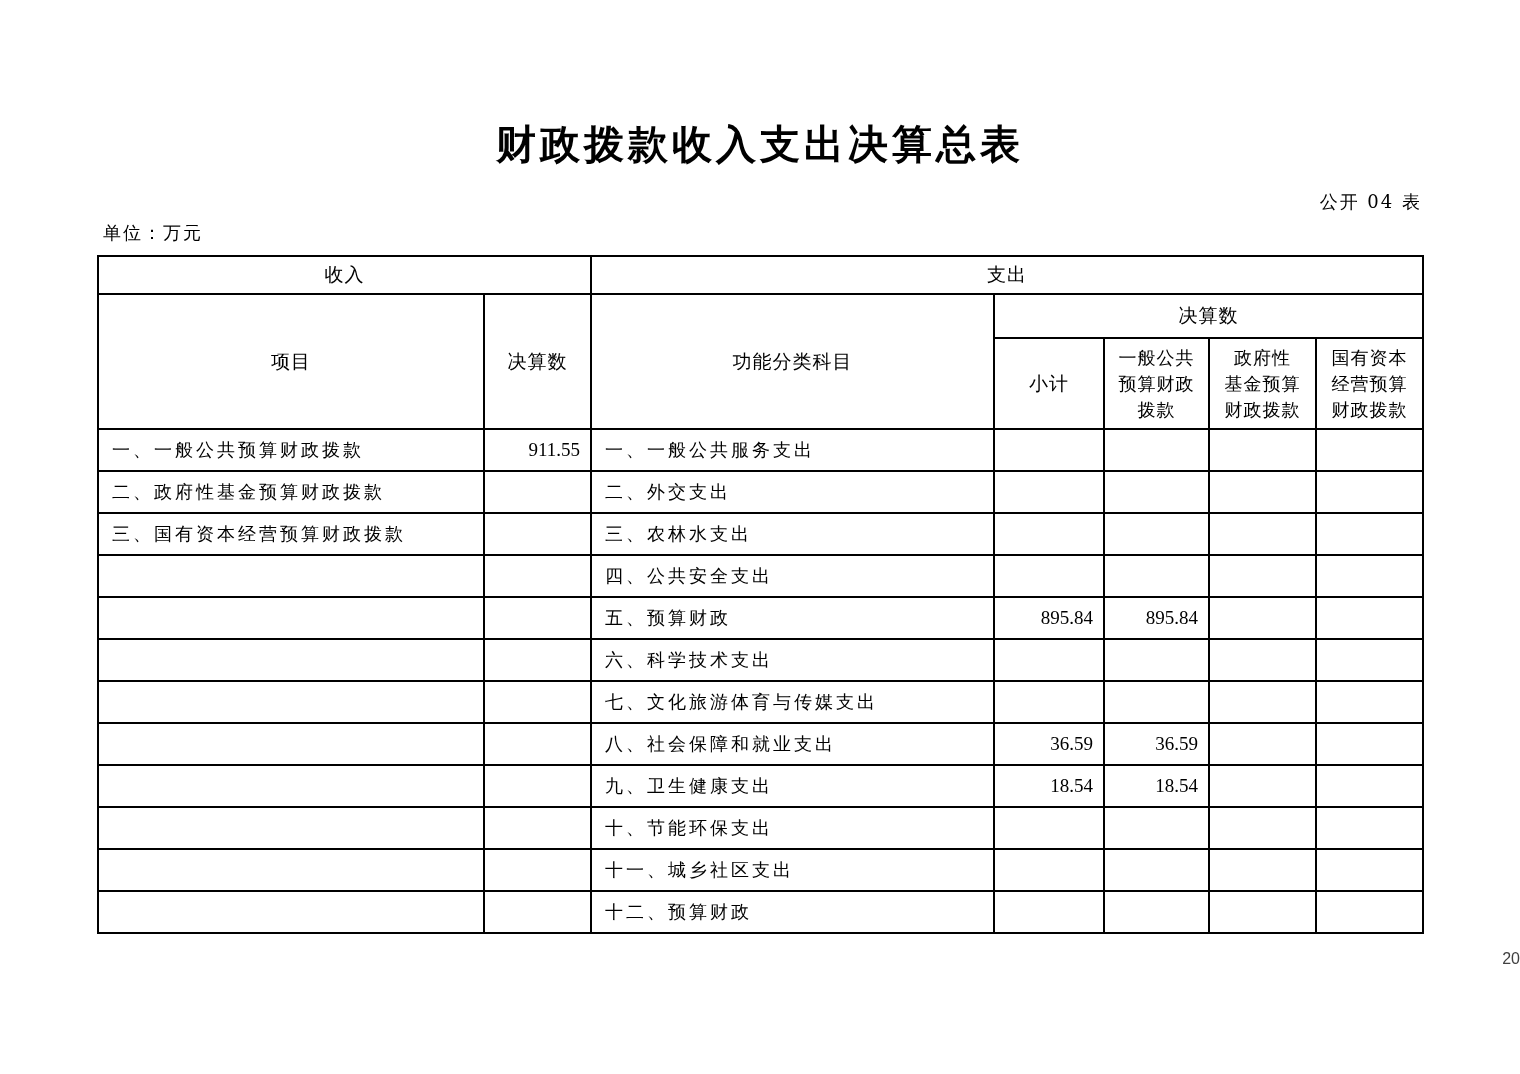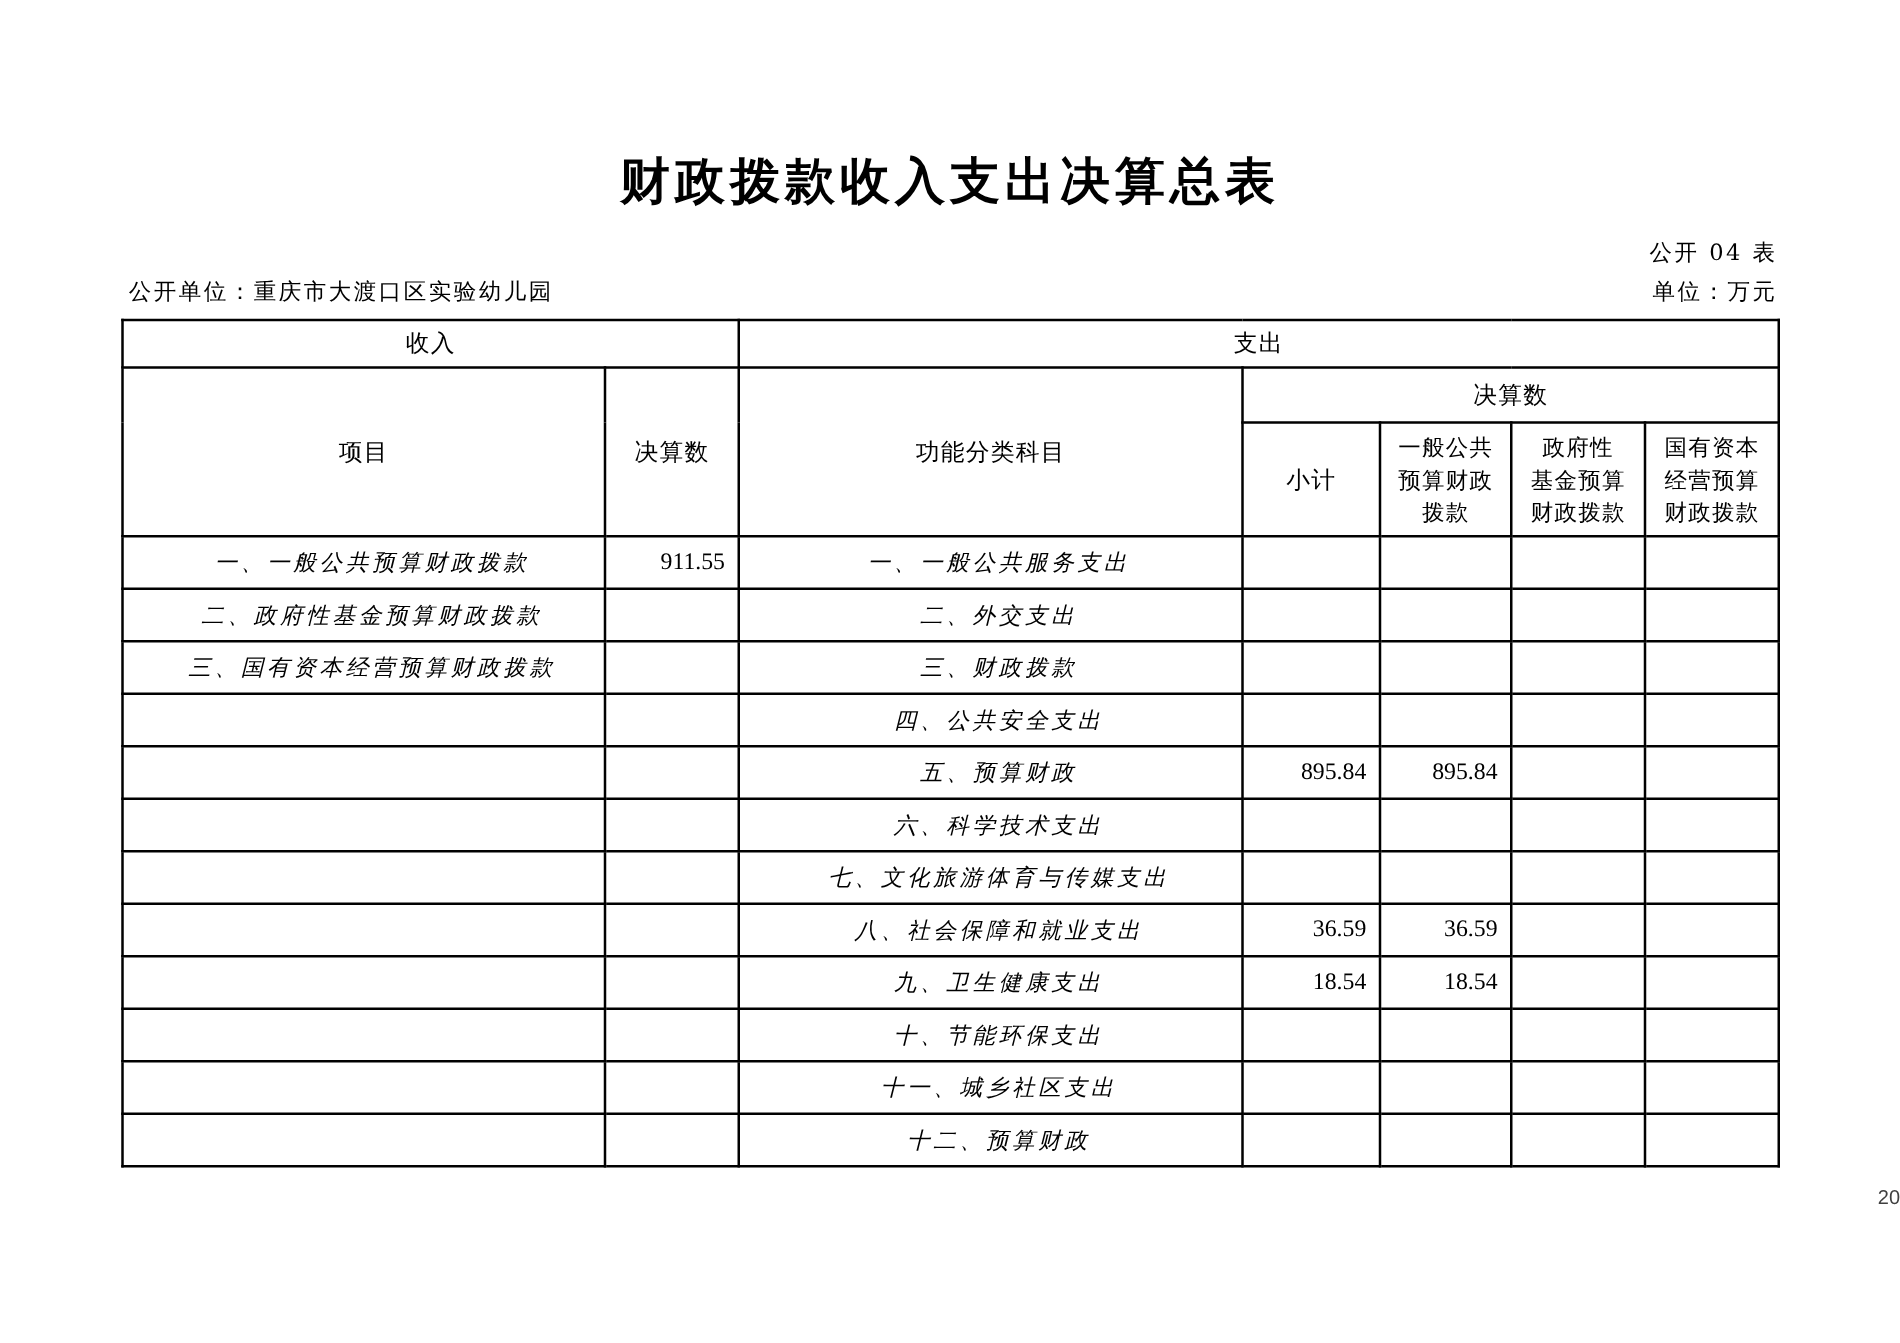--- a/index.html
+++ b/index.html
@@ -65,25 +65,24 @@
     letter-spacing: 1px;
   }
   th.hdr-multiline {
     white-space: pre-line;
     line-height: 26px;
     font-size: 18px;
   }
   td.item {
     font-family: "DejaVu Serif", serif;
     font-size: 18px;
-    text-align: center;
+    text-align: left;
     padding-left: 13px;
     letter-spacing: 3px;
     white-space: nowrap;
-    font-style: italic;
   }
   td.num {
     font-family: "Liberation Serif", serif;
     font-size: 19px;
     text-align: right;
     padding-right: 10px;
   }
   tr.r-head1 { height: 38px; padding-left: 30px; }
   tr.r-head2 { height: 44px; }
   tr.r-head3 { height: 91px; }
@@ -102,21 +101,20 @@
 </head>
 <body>
 
 <div class="doc">
 
   <div class="doc-title">财政拨款收入支出决算总表</div>
 
   <div class="meta-code">公开 04 表</div>
 
   <div class="meta-unit-row">
-    <span>公开单位：重庆市大渡口区实验幼儿园</span>
     <span>单位：万元</span>
   </div>
 
   <table class="fiscal">
     <colgroup>
       <col style="width:386px">
       <col style="width:107px">
       <col style="width:403px">
       <col style="width:110px">
       <col style="width:105px">
@@ -166,21 +164,21 @@
       <td class="item">二、外交支出</td>
       <td class="num"></td>
       <td class="num"></td>
       <td class="num"></td>
       <td class="num"></td>
     </tr>
 
     <tr class="r-data">
       <td class="item">三、国有资本经营预算财政拨款</td>
       <td class="num"></td>
-      <td class="item">三、财政拨款</td>
+      <td class="item">三、农林水支出</td>
       <td class="num"></td>
       <td class="num"></td>
       <td class="num"></td>
       <td class="num"></td>
     </tr>
 
     <tr class="r-data">
       <td class="item"></td>
       <td class="num"></td>
       <td class="item">四、公共安全支出</td>

